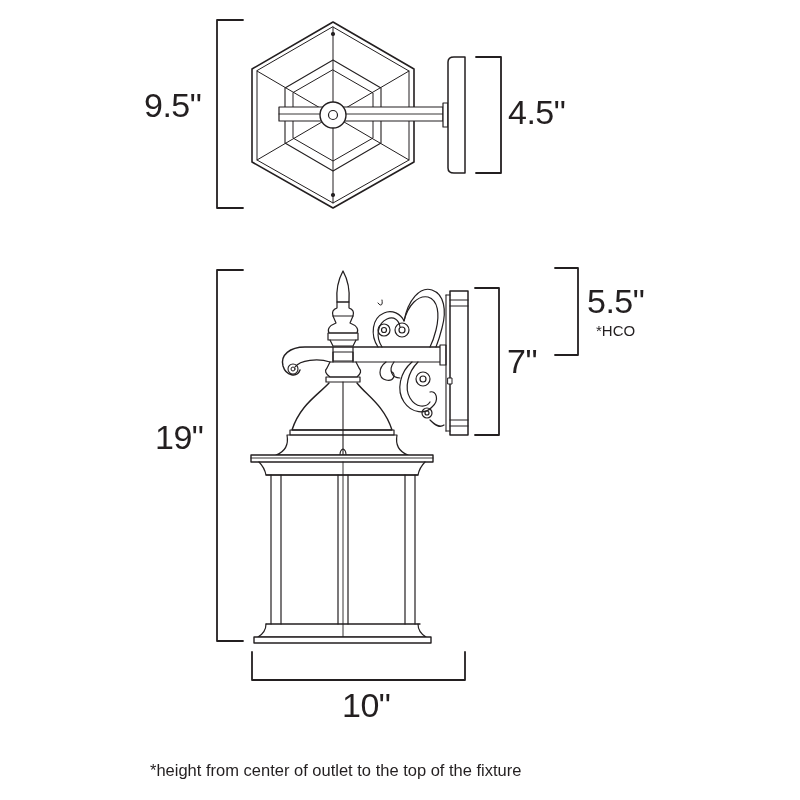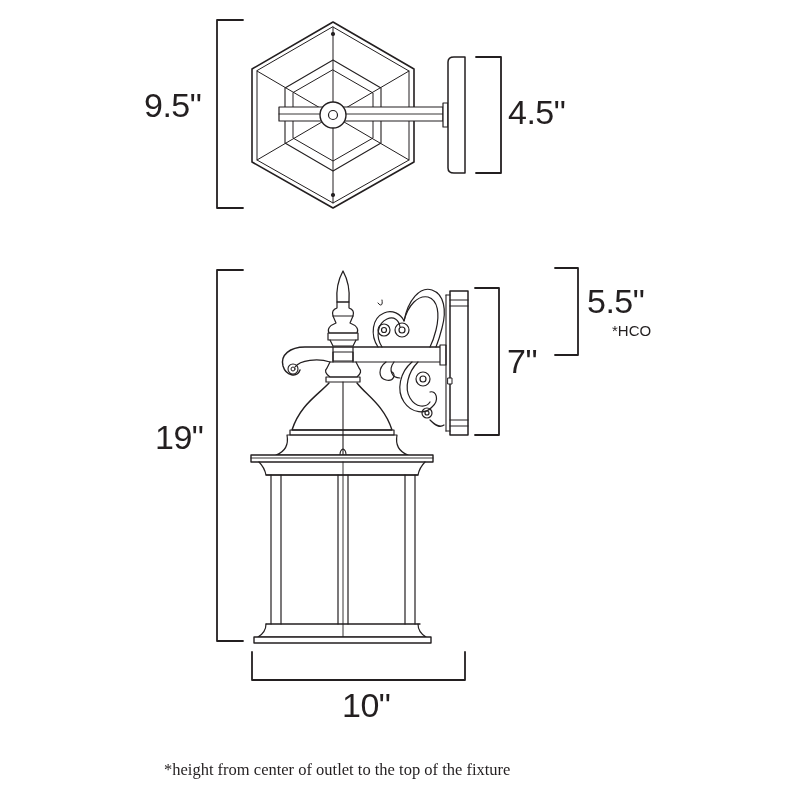--- a/index.html
+++ b/index.html
@@ -131,16 +131,16 @@
     <polyline points="252,652 252,680 465,680 465,652" stroke-width="1.8"></polyline>
   </g>
 </svg>
 
 <div class="lbl big" style="left:144px; top:88px;">9.5"</div>
 <div class="lbl big" style="left:508px; top:95px;">4.5"</div>
 
 <div class="lbl big" style="left:155px; top:420px;">19"</div>
 <div class="lbl big" style="left:507px; top:344px;">7"</div>
 <div class="lbl big" style="left:587px; top:284px;">5.5"</div>
-<div class="lbl small" style="left:612px; top:323px;">*HCO</div>
+<div class="lbl small" style="left:596px; top:323px;">*HCO</div>
 <div class="lbl big" style="left:342px; top:688px;">10"</div>
 
-<div class="lbl note" style="left:164px; top:762px;font-family:Liberation Serif, serif;">*height from center of outlet to the top of the fixture</div>
+<div class="lbl note" style="left:150px; top:762px;">*height from center of outlet to the top of the fixture</div>
 
 </body></html>

